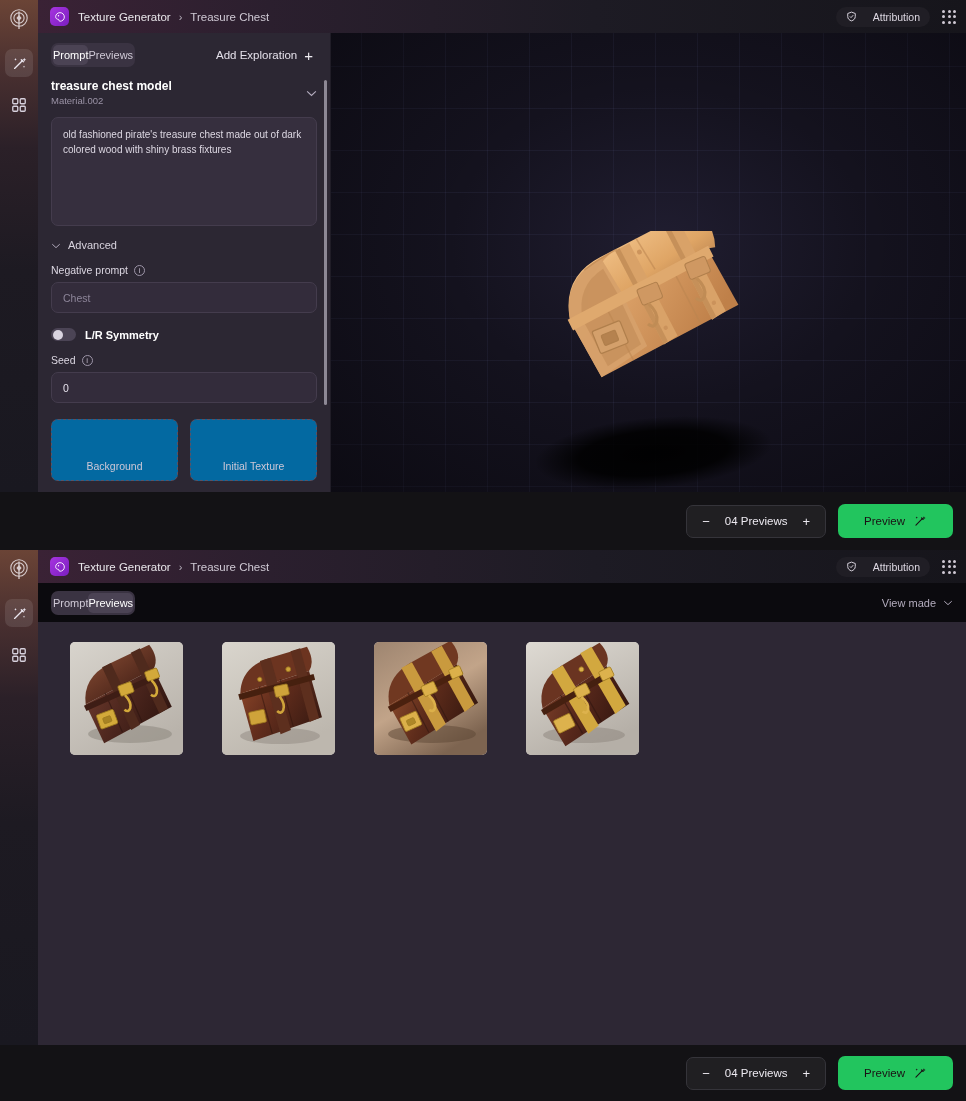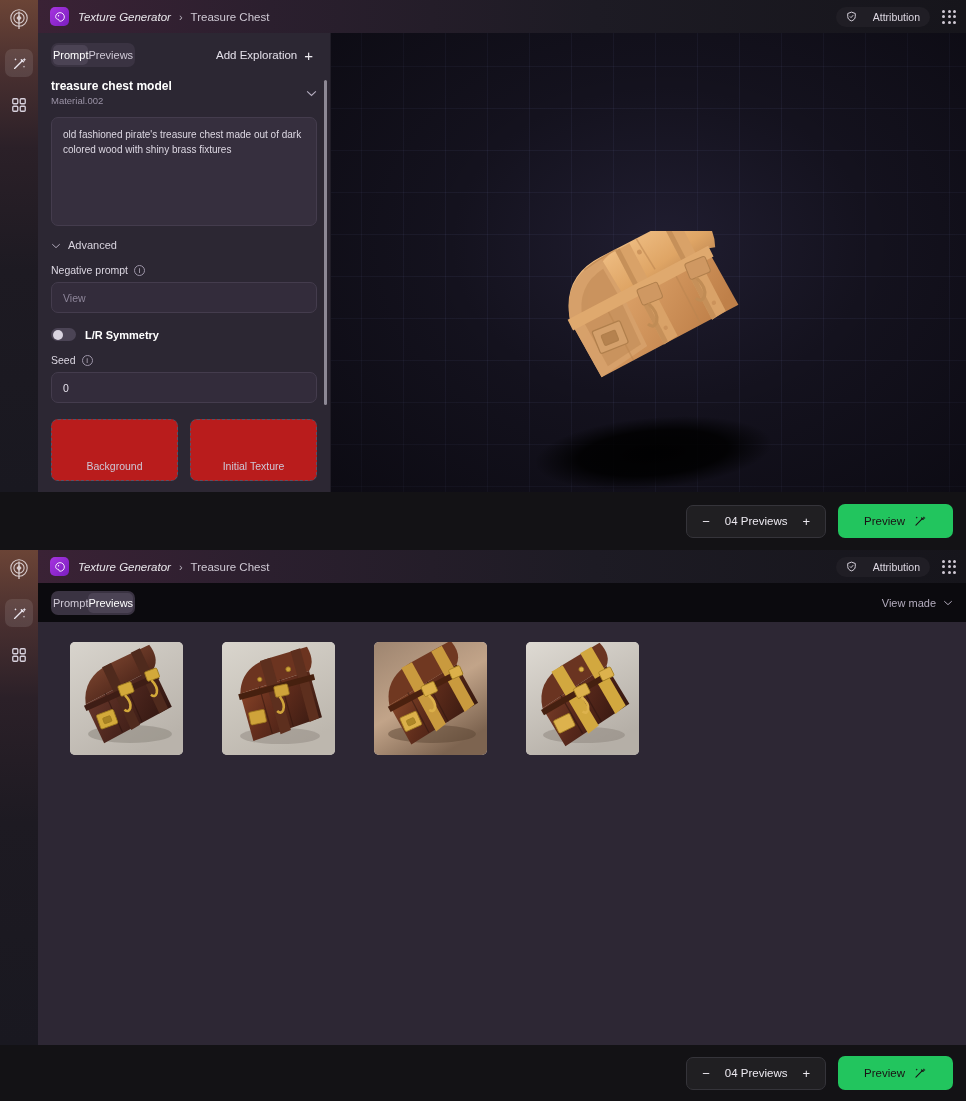--- a/index.html
+++ b/index.html
@@ -38,21 +38,21 @@
     background: linear-gradient(90deg, #3a2235 0%, #2b1f2e 25%, #1d1b24 60%, #16151b 100%);
     display: flex; align-items: center; padding: 0 10px 0 12px;
     z-index: 5;
   }
   .brand-chip {
     width: 19px; height: 19px; border-radius: 5px;
     background: linear-gradient(135deg,#a734e0,#7b1fc0);
     display: flex; align-items: center; justify-content: center; flex: none;
   }
   .crumb {
-    color: #e8e6ea; font-size: 11.5px; margin-left: 9px; white-space: nowrap; font-style: italic;
+    color: #e8e6ea; font-size: 11.5px; margin-left: 9px; white-space: nowrap;
   }
   .crumb-sep { color: #b8b2bd; font-size: 11px; margin: 0 8px; }
   .crumb-last { color: #cfc9d4; font-size: 11.5px; }
   .header-right { margin-left: auto; display: flex; align-items: center; gap: 12px; }
   .attribution {
     display: flex; align-items: center; gap: 16px;
     background: #201e25; border-radius: 11px; padding: 4px 10px;
     color: #ded9e3; font-size: 10.5px; white-space: nowrap;
   }
   .grid-apps { display: grid; grid-template-columns: repeat(3,3px); gap: 2.5px; }
@@ -125,21 +125,21 @@
   }
   .toggle i {
     position: absolute; left: 1.5px; top: 1.5px; width: 10px; height: 10px;
     border-radius: 50%; background: #d9d4e0; display: block;
   }
   .toggle-label { color: #ffffff; font-size: 11px; font-weight: bold; }
 
   .upload-row { display: flex; gap: 12px; margin: 16px 13px 0 13px; }
   .upload-box {
     flex: 1; height: 62px; border: 1px dashed #5a5265; border-radius: 7px;
-    background: #b91c1c; display: flex; align-items: flex-end;
+    background: #0369a1; display: flex; align-items: flex-end;
     justify-content: center; padding-bottom: 8px;
     font-size: 10.5px; color: #cdc7d6;
   }
 
   .side-scroll {
     position: absolute; right: 3px; top: 47px; width: 3px; height: 325px;
     border-radius: 2px; background: rgba(222,216,230,.55);
   }
 
   
@@ -373,21 +373,21 @@
               <path d="M1 1.6 L6 6.2 L11 1.6"></path>
             </svg>
         </span>
         <span>Advanced</span>
       </div>
 
       <div class="field-label">
         <span>Negative prompt</span>
         <span class="info-i">i</span>
       </div>
-      <div class="text-field">View</div>
+      <div class="text-field">Chest</div>
 
       <div class="toggle-row">
         <span class="toggle">
             <i></i>
           </span>
         <span class="toggle-label">L/R Symmetry</span>
       </div>
 
       <div class="field-label">
         <span>Seed</span>

